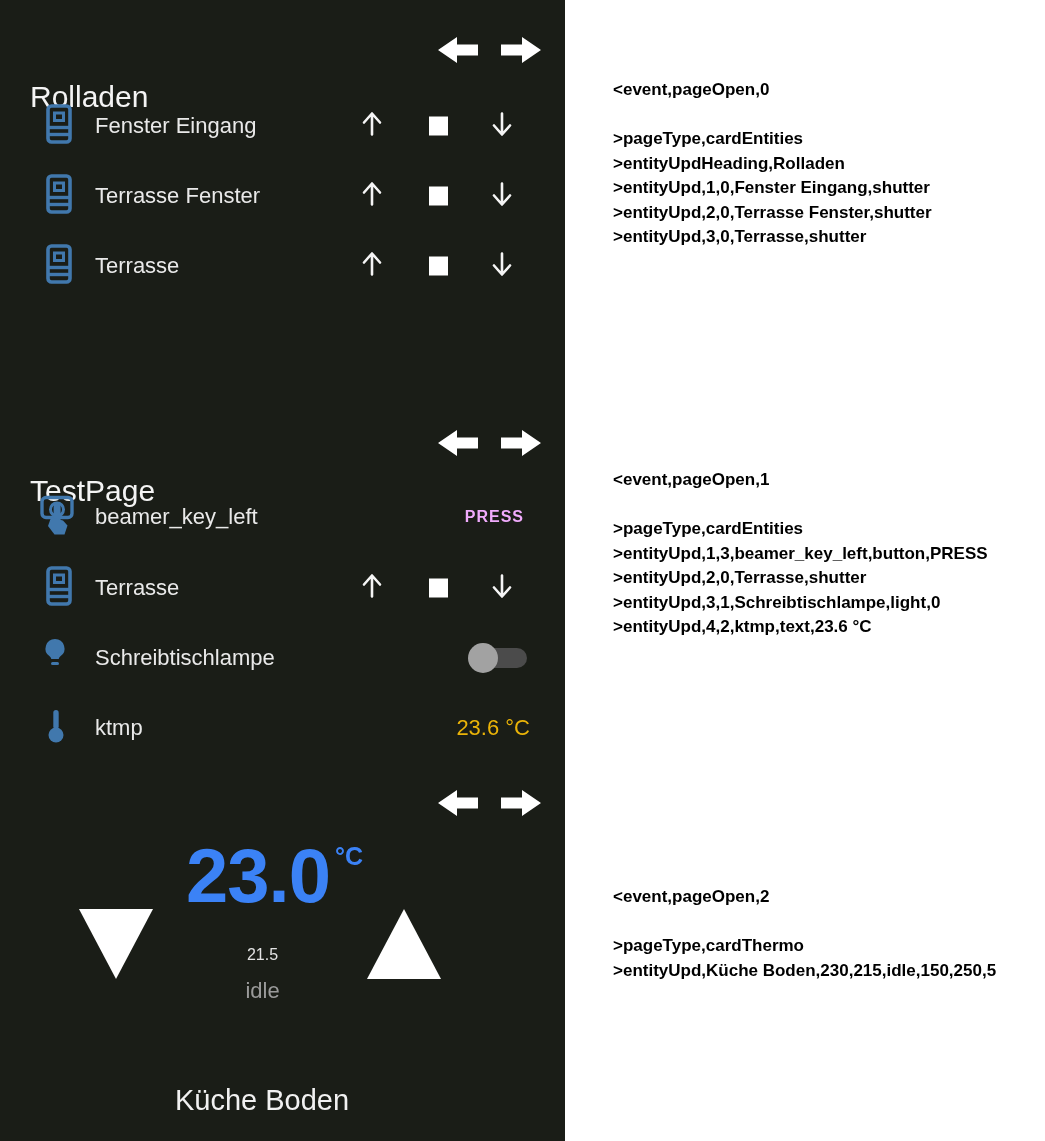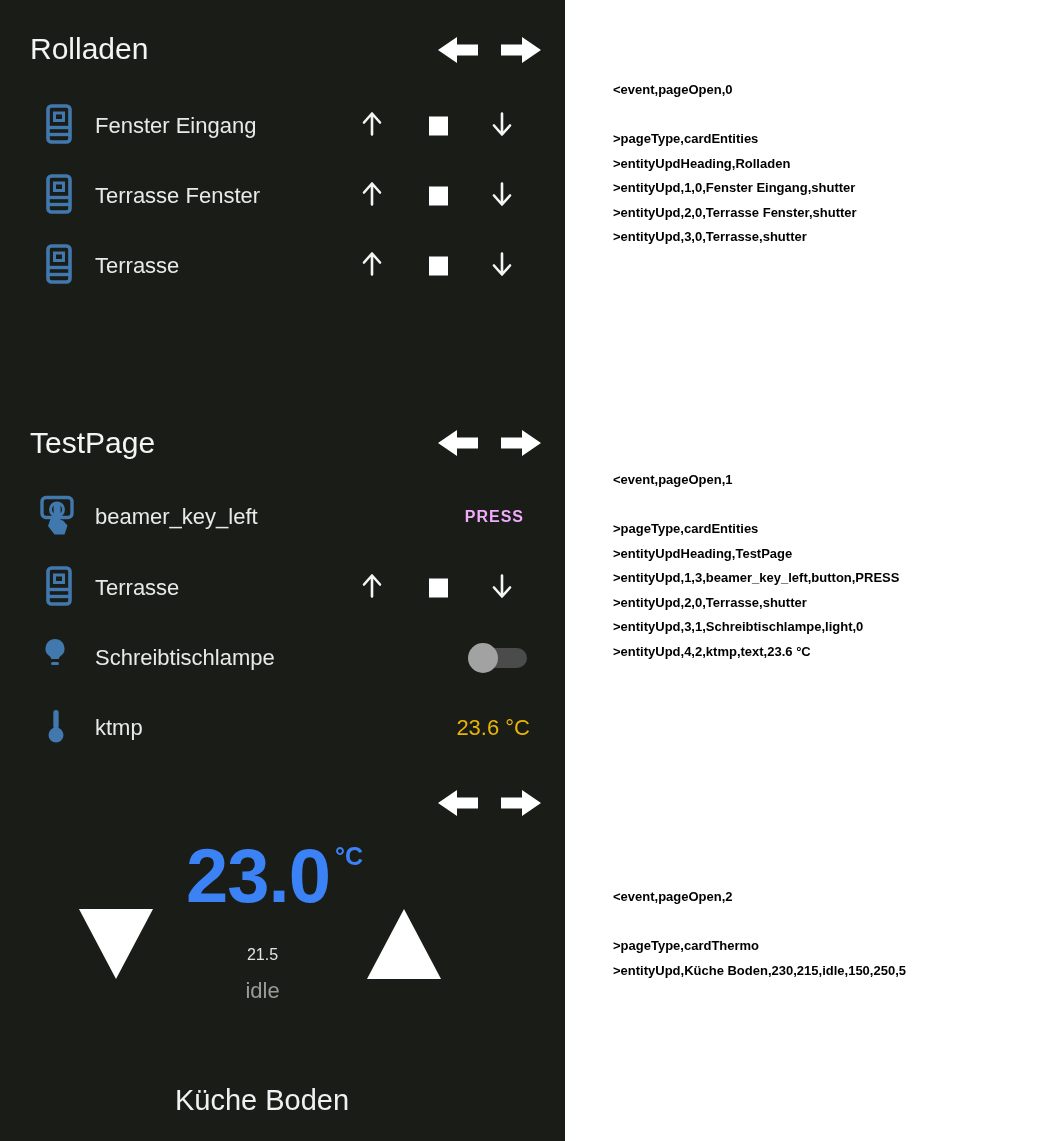--- a/index.html
+++ b/index.html
@@ -2,21 +2,21 @@
 <html><head>
 <meta charset="utf-8">
 <style>
   html,body{margin:0;padding:0;}
   body{
     width:1045px;height:1141px;position:relative;overflow:hidden;
     background:#ffffff;font-family:"Liberation Sans",sans-serif;
   }
   
   .panel{position:absolute;left:0;top:0;width:565px;height:1141px;background:#1a1d17;}
-  .card-title{position:absolute;left:30px;color:#f4f4f4;font-size:30px;line-height:34px;}
+  .card-title{position:absolute;left:30px;color:#f4f4f4;font-size:30px;line-height:34px;margin-top:48px;}
   .title-1{top:32px;}
   .title-2{top:426px;text-align:center;}
   .nav-btn{position:absolute;width:40px;height:30px;cursor:pointer;}
   .nav-left-1{left:438px;top:35px;}   .nav-right-1{left:501px;top:35px;}
   .nav-left-2{left:438px;top:428px;}  .nav-right-2{left:501px;top:428px;}
   .nav-left-3{left:438px;top:788px;}  .nav-right-3{left:501px;top:788px;}
   
   .row{position:absolute;left:0;width:565px;height:44px;}
   .r1a{top:104px;} .r1b{top:174px;} .r1c{top:244px;}
   .r2a{top:495px;} .r2b{top:566px;} .r2c{top:636px;} .r2d{top:706px;}
@@ -45,21 +45,21 @@
   .tri-btn{position:absolute;cursor:pointer;display:block;}
   .tri-down{left:78px;top:908px;}
   .tri-up{left:366px;top:908px;}
   .setpoint{position:absolute;left:180px;width:165px;top:946px;text-align:center;
     color:#e3e3e3;font-size:16px;}
   .hvac-state{position:absolute;left:180px;width:165px;top:978px;text-align:center;
     color:#9a9a9a;font-size:22px;}
   .thermo-name{position:absolute;left:0;width:524px;top:1084px;text-align:center;
     color:#f1f1f1;font-size:29px;}
   
-  .log-block{position:absolute;left:613px;color:#000000;font-size:13px;font-weight:bold;}
+  .log-block{position:absolute;left:613px;color:#000000;font-size:17px;font-weight:bold;}
   .log-1{top:78px;} .log-2{top:468px;} .log-3{top:885px;}
   .log-line{height:24.5px;line-height:24.5px;white-space:pre;}
 </style>
 </head>
 <body>
 
 <div class="panel">
 
   <div class="card-title title-1">Rolladen</div>
   <span class="nav-btn nav-left-1">
@@ -262,21 +262,20 @@
   <div class="log-line">&gt;entityUpdHeading,Rolladen</div>
   <div class="log-line">&gt;entityUpd,1,0,Fenster Eingang,shutter</div>
   <div class="log-line">&gt;entityUpd,2,0,Terrasse Fenster,shutter</div>
   <div class="log-line">&gt;entityUpd,3,0,Terrasse,shutter</div>
 </div>
 
 <div class="log-block log-2">
   <div class="log-line">&lt;event,pageOpen,1</div>
   <div class="log-line"></div>
   <div class="log-line">&gt;pageType,cardEntities</div>
-  <div class="log-line">&gt;entityUpdHeading,TestPage</div>
   <div class="log-line">&gt;entityUpd,1,3,beamer_key_left,button,PRESS</div>
   <div class="log-line">&gt;entityUpd,2,0,Terrasse,shutter</div>
   <div class="log-line">&gt;entityUpd,3,1,Schreibtischlampe,light,0</div>
   <div class="log-line">&gt;entityUpd,4,2,ktmp,text,23.6 °C</div>
 </div>
 
 <div class="log-block log-3">
   <div class="log-line">&lt;event,pageOpen,2</div>
   <div class="log-line"></div>
   <div class="log-line">&gt;pageType,cardThermo</div>

